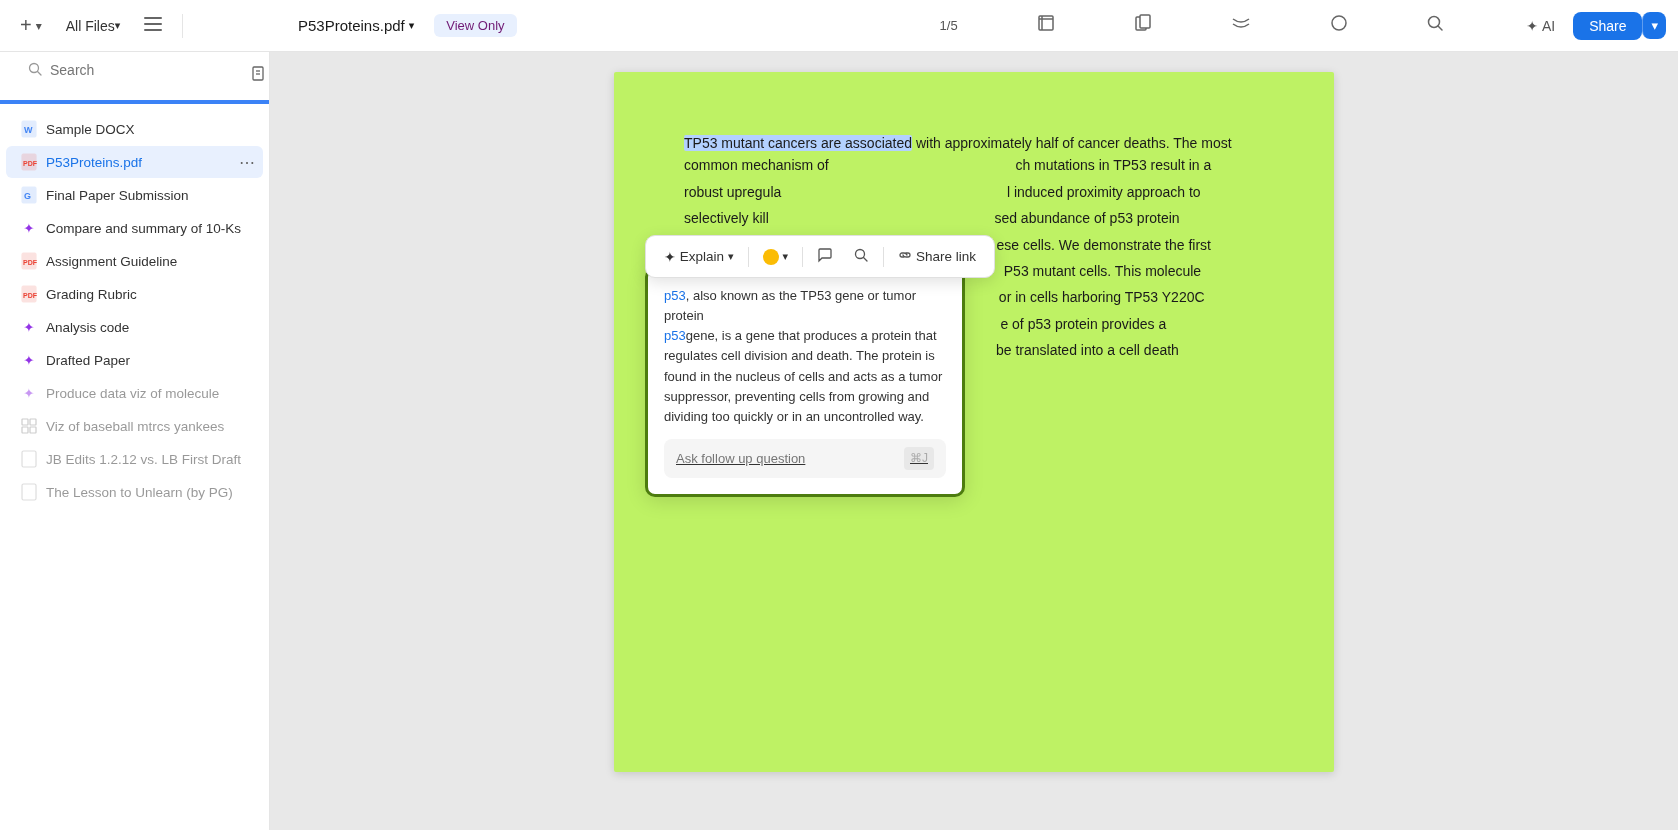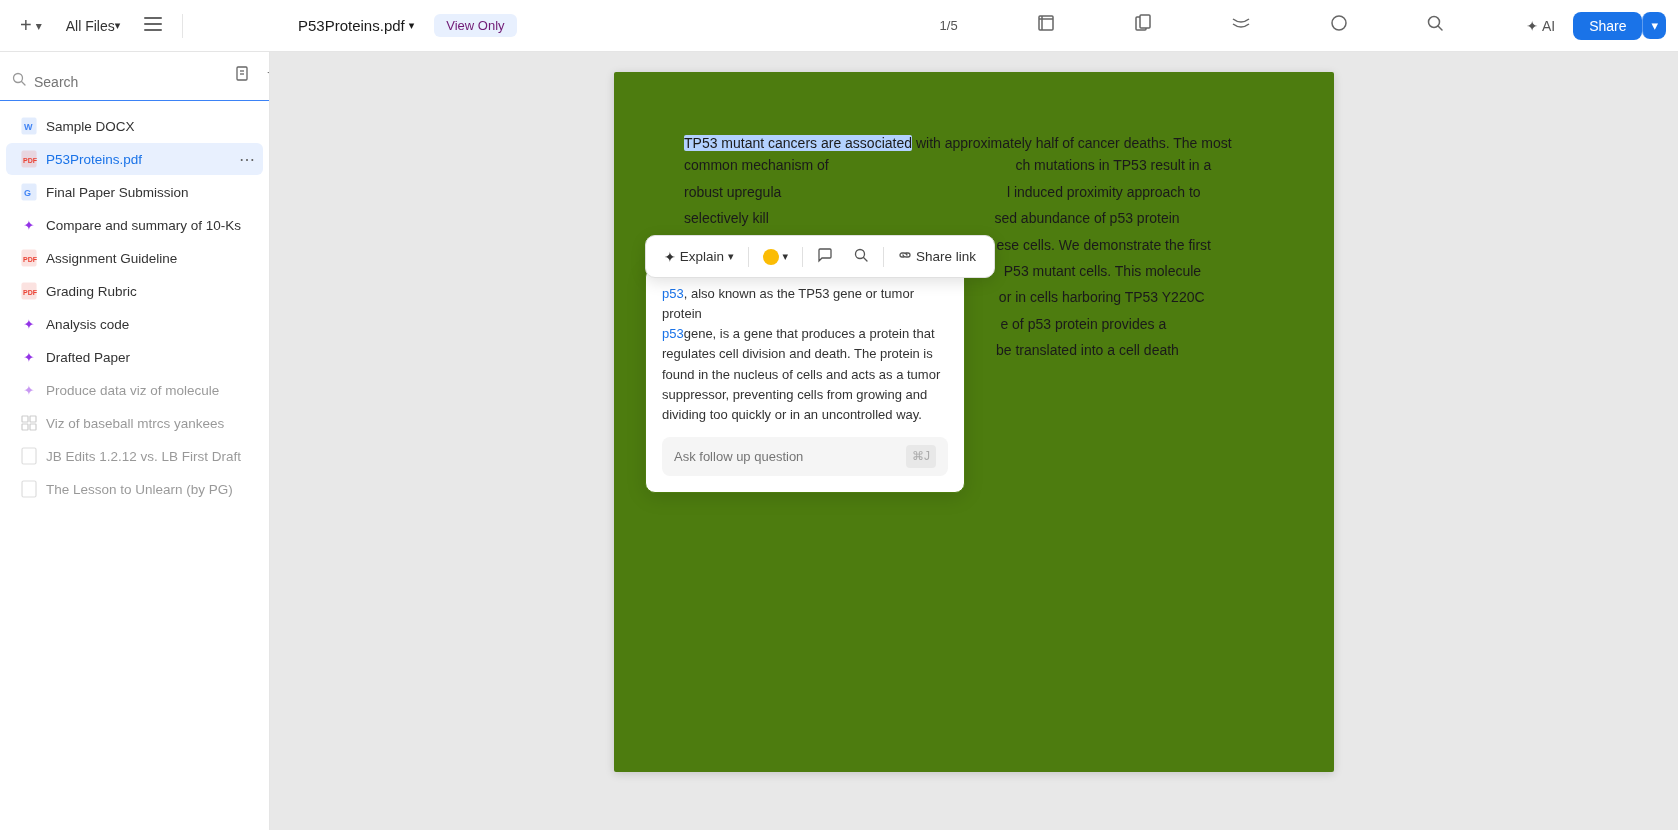--- a/index.html
+++ b/index.html
@@ -24,21 +24,21 @@
     .ai-btn { display: flex; align-items: center; gap: 4px; padding: 5px 10px; border: none; background: none; cursor: pointer; border-radius: 6px; color: #555; font-size: 14px; }
     .top-bar-right { display: flex; align-items: center; gap: 8px; }
     .share-btn { background: #1a73e8; color: #fff; border: none; border-radius: 8px; padding: 6px 16px; font-size: 14px; font-weight: 500; cursor: pointer; display: flex; align-items: center; gap: 4px; }
     .share-chevron { background: #1a73e8; color: #fff; border: none; border-radius: 8px; padding: 6px 8px; font-size: 13px; cursor: pointer; margin-left: -8px; border-left: 1px solid rgba(255,255,255,0.3); }
 
     
     .main { display: flex; flex: 1; overflow: hidden; }
 
     
     .sidebar { width: 270px; background: #fff; border-right: 1px solid #e5e5e5; display: flex; flex-direction: column; flex-shrink: 0; overflow-y: auto; }
-    .sidebar-search { padding: 10px 12px; display: flex; align-items: flex-end; gap: 8px; border-bottom: 1px solid #3b82f6; }
+    .sidebar-search { padding: 10px 28px; display: flex; align-items: flex-start; gap: 8px; border-bottom: 4px solid #3b82f6; }
     .search-input { border: none; outline: none; font-size: 14px; color: #333; flex: 1; background: none; }
     .sidebar-actions { display: flex; align-items: center; gap: 4px; padding: 0 6px; }
     .sidebar-action-btn { padding: 4px 6px; border: none; background: none; cursor: pointer; border-radius: 6px; color: #666; font-size: 16px; }
     .sidebar-items { flex: 1; padding: 8px 0; }
     .sidebar-item { display: flex; align-items: center; gap: 8px; padding: 7px 14px; cursor: pointer; font-size: 13.5px; color: #333; border-radius: 6px; margin: 1px 6px; position: relative; }
     .sidebar-item.active { background: #e8f0fe; }
     .sidebar-item.active .item-label { color: #1a73e8; font-weight: 500; }
     .sidebar-item.muted { opacity: 0.5; }
     .item-icon { width: 18px; height: 18px; display: flex; align-items: center; justify-content: center; flex-shrink: 0; }
     .item-label { flex: 1; white-space: nowrap; overflow: hidden; text-overflow: ellipsis; }
@@ -48,47 +48,47 @@
     
     .icon-blue { color: #4285f4; }
     .icon-red { color: #ea4335; }
     .icon-purple { color: #9334e6; }
     .icon-gray { color: #999; }
 
     
     .content { flex: 1; background: #e8e8e8; display: flex; align-items: flex-start; justify-content: center; padding: 20px; overflow: auto; position: relative; }
 
     
-    .pdf-page { background: #4d7c0f; width: 720px; min-height: 700px; box-shadow: 0 2px 10px rgba(0,0,0,0.15); border-radius: 2px; padding: 60px 70px; position: relative; font-size: 14px; line-height: 1.6; color: #1a1a1a; }
+    .pdf-page { background: #bef264; width: 720px; min-height: 700px; box-shadow: 0 2px 10px rgba(0,0,0,0.15); border-radius: 2px; padding: 60px 70px; position: relative; font-size: 14px; line-height: 1.6; color: #1a1a1a; }
 
     
     .highlight { background: #b3d1ff; border-radius: 2px; }
 
     
     .floating-toolbar {
       position: absolute; top: 183px; left: 375px;
       background: #fff; border: 1px solid #e0e0e0; border-radius: 10px;
       box-shadow: 0 4px 16px rgba(0,0,0,0.12);
       display: flex; align-items: center; gap: 4px; padding: 6px 10px;
       z-index: 100;
     }
     .ft-btn { display: flex; align-items: center; gap: 4px; padding: 5px 8px; border: none; background: none; cursor: pointer; border-radius: 6px; font-size: 13.5px; color: #333; }
     .ft-divider { width: 1px; height: 20px; background: #e0e0e0; margin: 0 2px; }
     .color-dot { width: 16px; height: 16px; border-radius: 50%; background: #fbbc04; display: inline-block; }
 
     
     .definition-popup {
       position: absolute; top: 215px; left: 375px;
-      background: #fff; border: 1px solid #4d7c0f; border-radius: 10px;
+      background: #fff; border: 3px solid #4d7c0f; border-radius: 10px;
       box-shadow: 0 4px 20px rgba(0,0,0,0.13);
       width: 320px; padding: 16px;
       z-index: 99; font-size: 13px; color: #333; line-height: 1.55;
     }
     .definition-popup .gene-link { color: #1a73e8; text-decoration: none; font-weight: 500; }
-    .follow-up-row { display: flex; align-items: center; justify-content: space-between; background: #f5f5f5; border-radius: 8px; padding: 8px 12px; margin-top: 12px; }
+    .follow-up-row { display: flex; align-items: center; justify-content: space-between; background: #f5f5f5; border-radius: 8px; padding: 8px 12px; margin-top: 12px; text-decoration: underline; }
     .follow-up-shortcut { font-size: 12px; color: #aaa; background: #e8e8e8; padding: 2px 6px; border-radius: 4px; }
   </style>
 </head>
 <body>
 
 <div class="top-bar">
   <div class="top-bar-left">
     <button class="add-btn">
       <span>+</span>
       <span style="font-size:12px;">▾</span>

